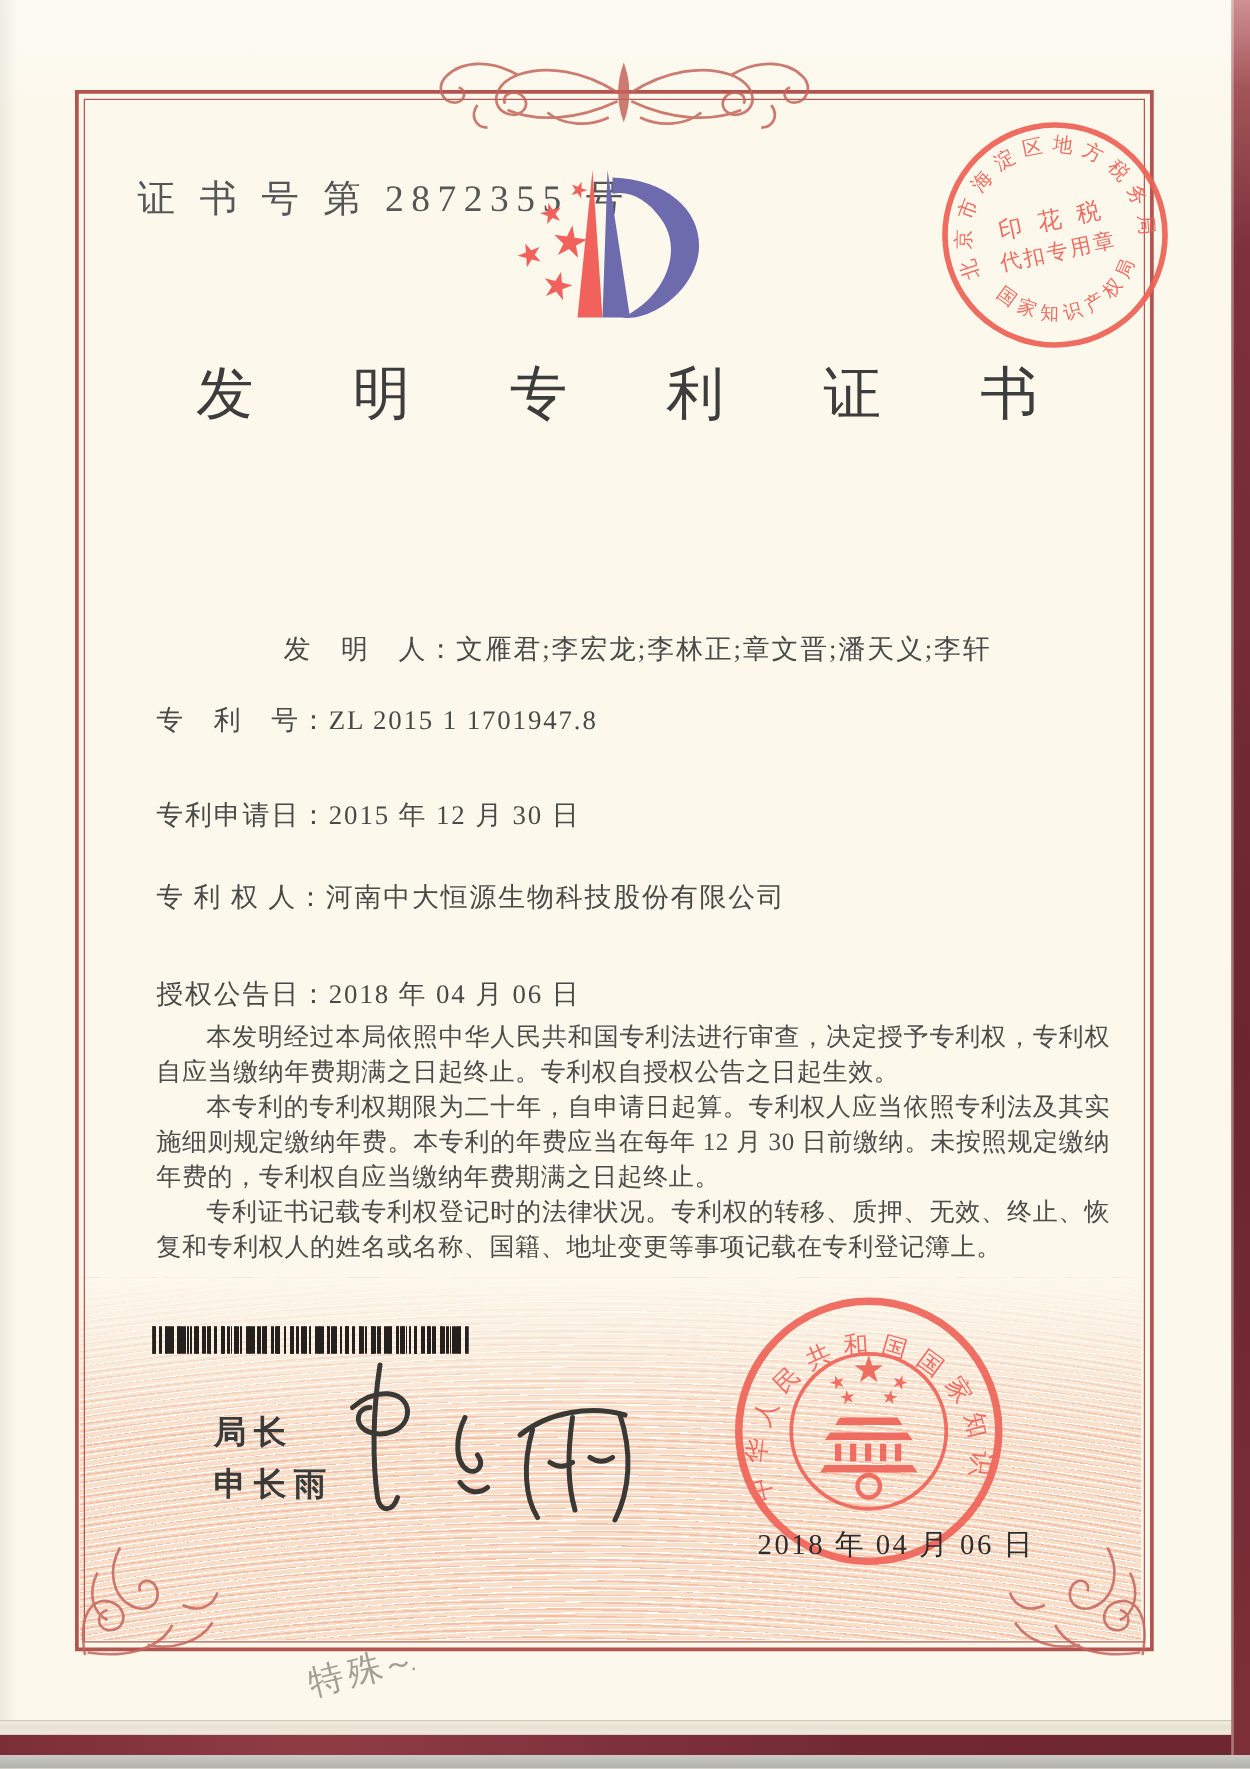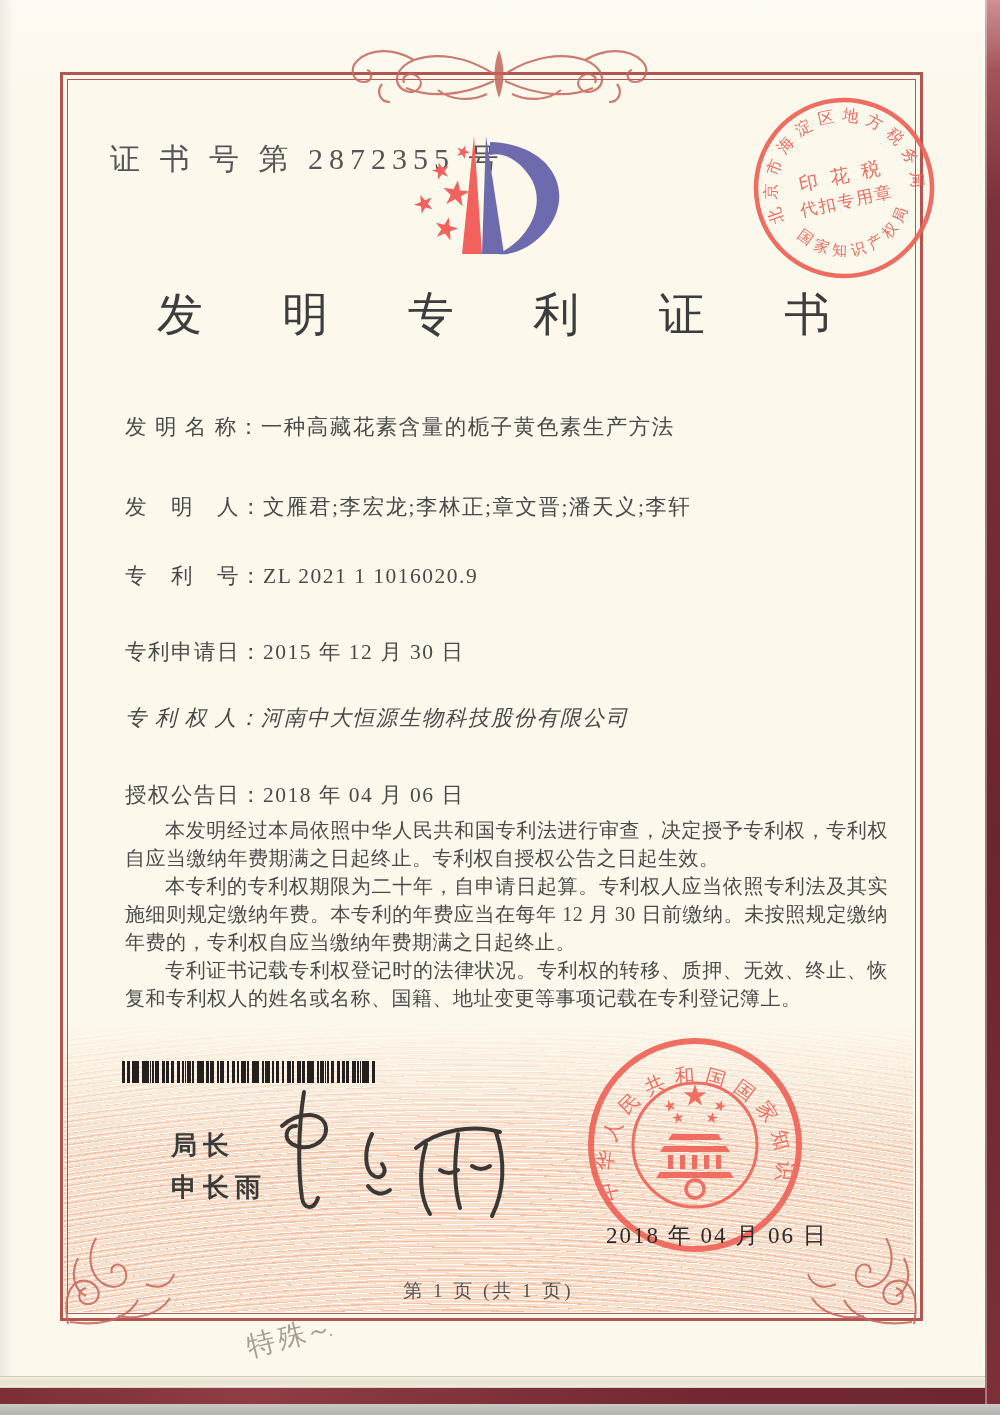--- a/index.html
+++ b/index.html
@@ -37,21 +37,21 @@
     background:linear-gradient(180deg,#fcf8ec 0,rgba(252,248,236,0) 100%);}
 
   .abs{position:absolute;z-index:4;}
 
   .cert-no{left:110px;top:139px;font-size:30px;color:#565656;letter-spacing:6px;}
 
   .title{left:60px;top:284px;width:857px;text-align:center;font-size:46px;color:#3d3d3d;
     letter-spacing:34px;padding-left:44px;box-sizing:border-box;font-weight:500;}
 
   .field{left:125px;width:770px;font-size:21.5px;color:#4a4a48;letter-spacing:1.5px;white-space:nowrap;}
-  .f0{top:412px;} .f1{top:492px;} .f2{top:561px;} .f3{top:637px;} .f4{top:703px;font-style:italic;} .f5{top:780px;}
+  .f0{top:412px;} .f1{top:504px;text-align:center;} .f2{top:561px;} .f3{top:637px;} .f4{top:703px;} .f5{top:780px;}
   .field .lab{color:#4a4a48;}
   .field .val{color:#4a4a48;}
 
   .paras{left:125px;top:816px;width:763px;z-index:4;}
   .paras p{margin:0;font-size:20px;line-height:28px;color:#4c4c4a;text-align:justify;
     text-indent:2em;letter-spacing:.5px;}
 
   .barcode{left:122px;top:1061px;width:253px;height:22px;z-index:5;
     background-image:
       repeating-linear-gradient(90deg,#23201e 0 2px,rgba(0,0,0,0) 2px 5px),
@@ -158,23 +158,22 @@
       <text font-size="15" letter-spacing="5" font-family="'Liberation Serif','DejaVu Serif',serif">
         <textPath href="#arcBot" startOffset="4">国家知识产权局</textPath>
       </text>
       <text x="98" y="92" text-anchor="middle" font-size="19" letter-spacing="4" font-family="'Liberation Serif','DejaVu Serif',serif">印 花 税</text>
       <text x="98" y="117" text-anchor="middle" font-size="17" letter-spacing="2" font-family="'Liberation Serif','DejaVu Serif',serif">代扣专用章</text>
     </g>
   </svg>
 
   <div class="abs title">发 明 专 利 证 书</div>
 
-  <div class="abs field f0"><span class="lab">发 明 名 称：</span><span class="val">一种高藏花素含量的栀子黄色素生产方法</span></div>
   <div class="abs field f1"><span class="lab">发　明　人：</span><span class="val">文雁君;李宏龙;李林正;章文晋;潘天义;李轩</span></div>
-  <div class="abs field f2"><span class="lab">专　利　号：</span><span class="val">ZL 2021 1 1016020.9</span></div>
+  <div class="abs field f2"><span class="lab">专　利　号：</span><span class="val">ZL 2015 1 1701947.8</span></div>
   <div class="abs field f3"><span class="lab">专利申请日：</span><span class="val">2015 年 12 月 30 日</span></div>
   <div class="abs field f4"><span class="lab">专 利 权 人：</span><span class="val">河南中大恒源生物科技股份有限公司</span></div>
   <div class="abs field f5"><span class="lab">授权公告日：</span><span class="val">2018 年 04 月 06 日</span></div>
 
   <div class="abs paras">
     <p>本发明经过本局依照中华人民共和国专利法进行审查，决定授予专利权，专利权自应当缴纳年费期满之日起终止。专利权自授权公告之日起生效。</p>
     <p>本专利的专利权期限为二十年，自申请日起算。专利权人应当依照专利法及其实施细则规定缴纳年费。本专利的年费应当在每年 12 月 30 日前缴纳。未按照规定缴纳年费的，专利权自应当缴纳年费期满之日起终止。</p>
     <p>专利证书记载专利权登记时的法律状况。专利权的转移、质押、无效、终止、恢复和专利权人的姓名或名称、国籍、地址变更等事项记载在专利登记簿上。</p>
   </div>
 
@@ -219,21 +218,20 @@
       <rect x="104" y="129" width="5" height="14"></rect>
       <rect x="116" y="129" width="5" height="14"></rect>
       <rect x="128" y="129" width="5" height="14"></rect>
       <rect x="140" y="129" width="5" height="14"></rect>
       <path d="M84,146 L154,146 L158,152 L80,152 Z"></path>
       <circle cx="119" cy="163" r="9" fill="none" stroke="#ee6156" stroke-width="3.5"></circle>
     </g>
   </svg>
   <div class="abs seal-date">2018 年 04 月 06 日</div>
 
-  <div class="abs footer">第 1 页 (共 1 页)</div>
 
   <div class="abs note"><span>特殊</span><span class="sq">〜.</span></div>
 
   <div class="edge-paper"></div>
   <div class="edge-maroon"></div>
   <div class="edge-gray"></div>
   <div class="edge-right"></div>
 </div>
 
 </body></html>

